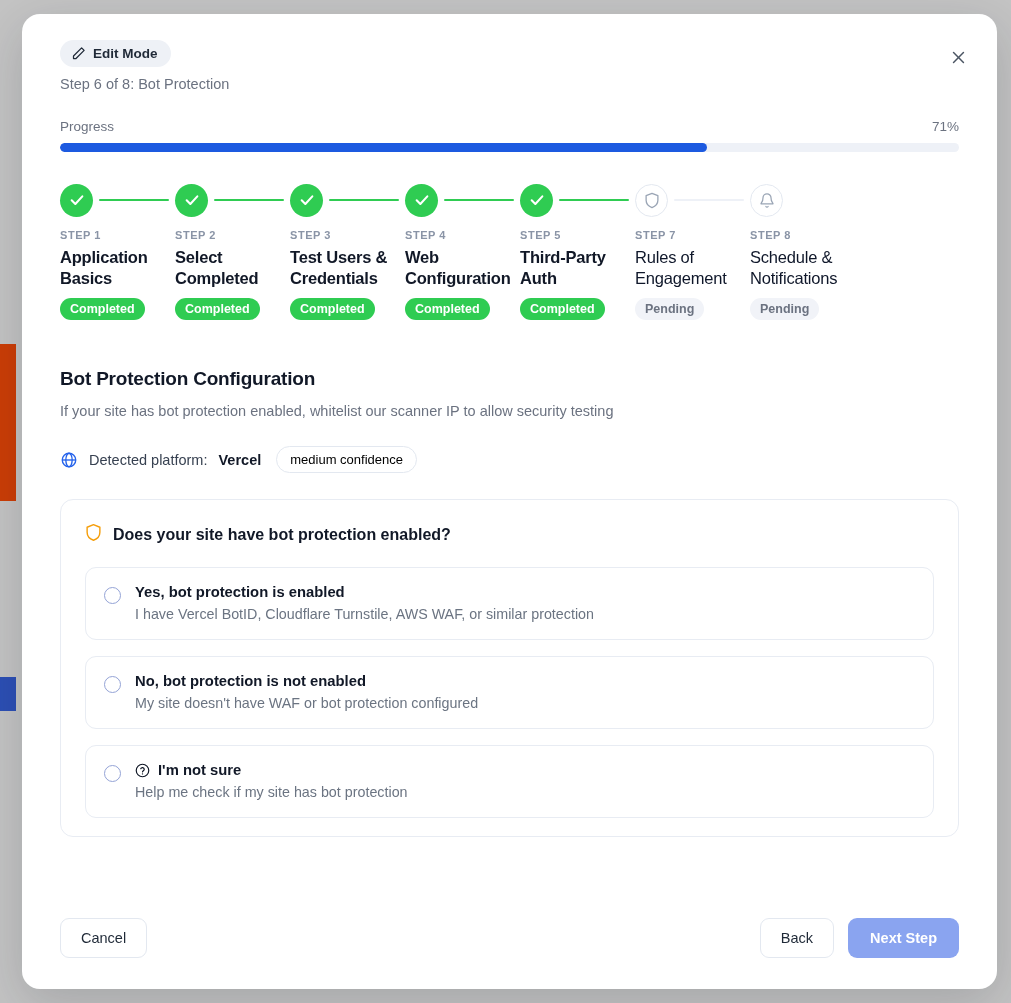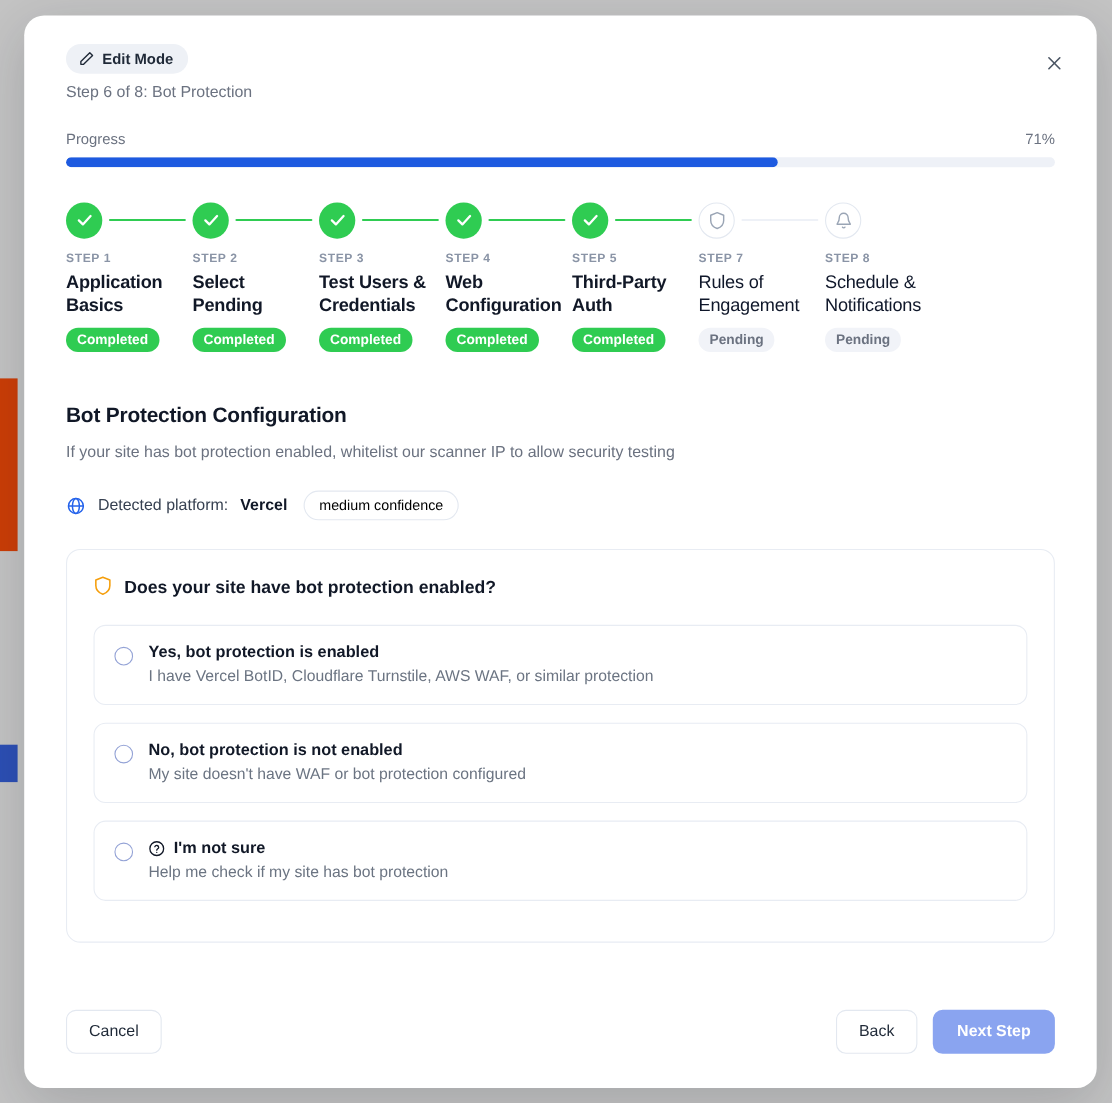--- a/index.html
+++ b/index.html
@@ -119,21 +119,21 @@
   .detected-row b { color: #111827; font-weight: 700; }
   .conf-badge {
     margin-left: 4px; padding: 5px 13px; border-radius: 999px;
     border: 1.3px solid #e3e8f0; background: #fff;
     font-size: 13px; color: #000000;
   }
 
   
   .q-card {
     margin-top: 26px; border: 1.3px solid #e8ecf3; border-radius: 13px;
-    padding: 23px 24px 37px 24px; background: #fff;
+    padding: 23px 24px 18px 24px; background: #fff;
   }
   .q-title-row { display: flex; align-items: center; gap: 11px; }
   .q-title { font-size: 16px; font-weight: 700; color: #111827; }
   .q-sub { margin-top: 13px; font-size: 14.5px; color: #8a93a3; }
 
   .opt-list { margin-top: 21px; display: flex; flex-direction: column; gap: 16px; }
   .option {
     display: flex; align-items: flex-start; gap: 14px;
     border: 1.3px solid #e8ecf3; border-radius: 11px;
     padding: 16px 18px 17px 18px; background: #fff; cursor: pointer;
@@ -218,21 +218,21 @@
           </div><div class="step-num">STEP 1</div><div class="step-name">Application Basics</div><span class="step-badge completed">Completed</span></div>
         <div class="step"><div class="step-top">
             <div class="step-circle done">
               <span style="display: flex;">
                 <svg width="16" height="16" viewBox="0 0 24 24" fill="none" stroke="#fff" stroke-width="3.1" stroke-linecap="round" stroke-linejoin="round">
                   <polyline points="4,12.5 9.5,18 20,6.5"></polyline>
                 </svg>
               </span>
             </div>
             <div class="connector done"></div>
-          </div><div class="step-num">STEP 2</div><div class="step-name">Select Pending</div><span class="step-badge completed">Completed</span></div>
+          </div><div class="step-num">STEP 2</div><div class="step-name">Select Completed</div><span class="step-badge completed">Completed</span></div>
         <div class="step"><div class="step-top">
             <div class="step-circle done">
               <span style="display: flex;">
                 <svg width="16" height="16" viewBox="0 0 24 24" fill="none" stroke="#fff" stroke-width="3.1" stroke-linecap="round" stroke-linejoin="round">
                   <polyline points="4,12.5 9.5,18 20,6.5"></polyline>
                 </svg>
               </span>
             </div>
             <div class="connector done"></div>
           </div><div class="step-num">STEP 3</div><div class="step-name">Test Users &amp; Credentials</div><span class="step-badge completed">Completed</span></div>

